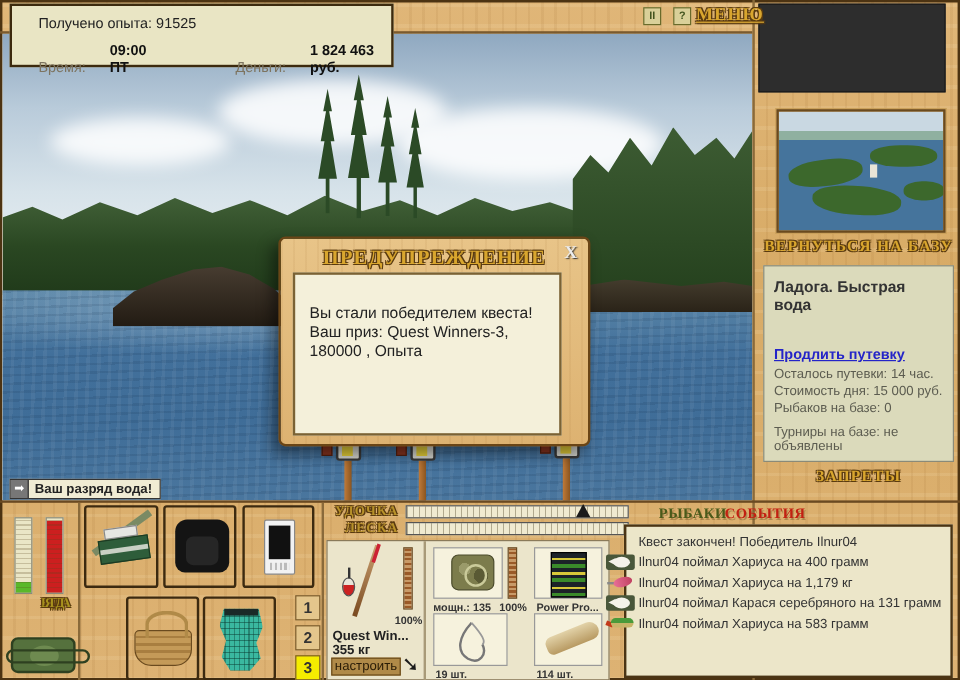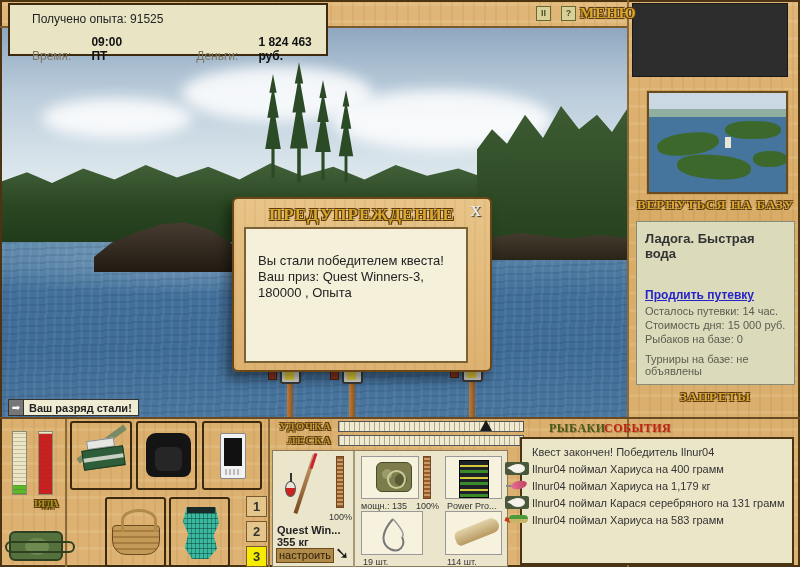--- a/index.html
+++ b/index.html
@@ -22,21 +22,21 @@
   .top-strip { position:absolute; left:0; top:0; width:627px; height:28px; border-bottom:2px solid #7a5a2e; }
   .info-panel { position:absolute; left:8px; top:3px; width:320px; height:53px;
     background:#e9e5c4; border:2px solid #3c2a0e; z-index:6; font-size:12px; color:#222; }
   .info-row1 { position:absolute; left:22px; top:7px; }
   .info-row2 { position:absolute; left:22px; top:30px; display:flex; gap:20px; align-items:flex-end; }
   .lbl { color:#7d7460; }
   .val { font-weight:bold; color:#111; }
   .mini-btn { position:absolute; top:6px; width:15px; height:15px; background:#d9d099;
     border:1px solid #6a6a2a; font-size:9px; font-weight:bold; color:#44551f;
     text-align:center; line-height:13px; cursor:pointer; }
-  .menu-btn { position:absolute; left:580px; top:5px; font-size:15px; cursor:pointer; z-index:7; }
+  .menu-btn { position:absolute; left:580px; top:5px; font-size:15px; cursor:pointer; z-index:7;text-decoration:underline; }
   .ad-box { position:absolute; left:632px; top:3px; width:156px; height:74px;
     background:#2d2d2d; border:1px solid #191919; z-index:5; }
   
   .scene { position:absolute; left:2px; top:28px; width:625px; height:389px; overflow:hidden;
     background:linear-gradient(180deg,#8fa8c0 0%,#b9cbda 16%,#d7e3ea 34%,#e9eef2 50%,#dfe8ee 56%); }
   .cloud { position:absolute; background:rgba(255,255,255,.85); border-radius:50%; filter:blur(7px); }
   .forest { position:absolute; left:0; top:128px; width:100%; height:90px;
     background:linear-gradient(180deg,#46653c,#2a4722 55%,#203a1a);
     clip-path:polygon(0 28%,4% 18%,8% 30%,13% 14%,18% 26%,23% 10%,28% 24%,33% 12%,38% 26%,43% 8%,48% 22%,53% 12%,58% 26%,63% 10%,68% 22%,73% 14%,78% 26%,83% 10%,88% 20%,93% 8%,97% 18%,100% 10%,100% 100%,0 100%); }
   .forest-right { position:absolute; left:76%; top:78px; width:24%; height:145px;
@@ -158,21 +158,21 @@
     background:repeating-linear-gradient(90deg, rgba(100,90,60,.45) 0 1px, transparent 1px 5px); }
   .marker { position:absolute; top:-2px; width:0; height:0; border-left:6px solid transparent;
     border-right:6px solid transparent; border-bottom:11px solid #1a1a1a; transform:translateX(-6px); }
   
   .tackle { position:absolute; left:272px; top:450px; width:236px; height:117px;
     background:#ebe5cb; border:1px solid #8a7a5a; }
   .tackle .leftcell { position:absolute; left:0; top:0; width:82px; height:117px; border-right:2px solid #a89a78; }
   .tslot { position:absolute; background:#f6f2dd; border:1px solid #999; }
   .vmeter { position:absolute; width:8px; background:repeating-linear-gradient(0deg,#9a5a28 0 2px,#c89a68 2px 4px);
     border:1px solid #6a4a22; }
-  .tsmall { position:absolute; font-size:9px; color:#333; }
+  .tsmall { position:absolute; font-size:9px; color:#333;font-weight:bold; }
   .tname { position:absolute; font-size:11px; font-weight:bold; color:#222; }
   .cfg-btn { position:absolute; left:3px; top:97px; width:58px; height:15px; background:#b08a48;
     border:1px solid #6a4a1a; font-size:11px; color:#2a1c06; text-align:center; line-height:13px; cursor:pointer; }
   .cast-arrow { position:absolute; left:62px; top:92px; font-size:17px; color:#1a1a1a; cursor:pointer; }
   .grod { position:absolute; left:6px; top:4px; width:52px; height:56px; }
   .grod .pole { position:absolute; left:24px; top:-2px; width:4px; height:62px; background:linear-gradient(180deg,#caa070,#7a4a20); transform:rotate(18deg); }
   .grod .tip { position:absolute; left:33px; top:-2px; width:3px; height:16px; background:#c23; transform:rotate(18deg); }
   .grod .float { position:absolute; left:6px; top:26px; width:11px; height:16px;
     background:linear-gradient(180deg,#e8e4d8 40%,#cc2222 40%); border-radius:50%; border:1px solid #555; }
   .grod .float::after { content:""; position:absolute; left:4px; top:-9px; width:2px; height:9px; background:#333; }
@@ -295,21 +295,21 @@
   </div>
   <div class="side-btn gold" style="top:389px;">ЗАПРЕТЫ</div>
 </div>
 
 <div class="bottom"></div>
 <div class="vline" style="left:65px;"></div>
 <div class="vline" style="left:268px;"></div>
 
 <div class="notif">
   <div class="notif-icon">➡</div>
-  <div class="notif-text">Ваш разряд стали!</div>
+  <div class="notif-text">Ваш разряд вода!</div>
 </div>
 
 <div class="vbar" style="left:12px;">
   <div class="vfill" style="background: rgb(90, 184, 42); height: 15%;"></div>
   <div class="stripes"></div>
 </div>
 <div class="vbar" style="left:38px;">
   <div class="vfill" style="background: rgb(204, 31, 31); height: 97%;"></div>
   <div class="stripes"></div>
 </div>

